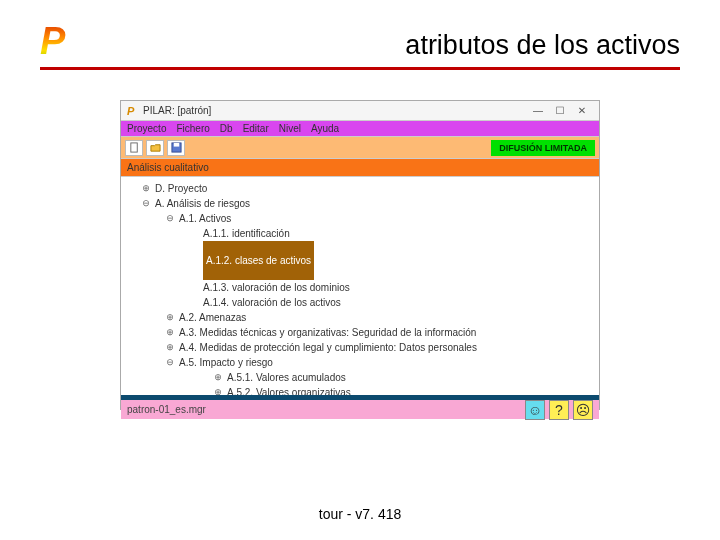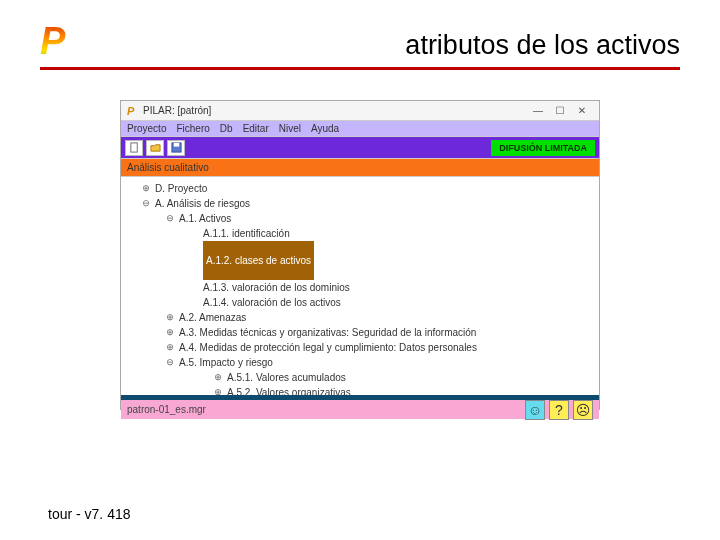--- a/index.html
+++ b/index.html
@@ -64,29 +64,29 @@
   .titlebar .title-text { flex: 1; font-size: 10px; }
   .titlebar .win-btn {
     width: 22px; text-align: center; font-size: 10px; color: #555;
   }
   .menubar {
     display: flex;
     gap: 10px;
     padding: 2px 6px;
     font-size: 10px;
     border-bottom: 1px solid #ccc;
-    background: #c4b5fd;
+    background: #d946ef;
   }
   .toolbar {
     display: flex;
     align-items: center;
     height: 22px;
     padding: 2px 4px;
     border-bottom: 1px solid #ccc;
-    background: #6d28d9;
+    background: #fdba74;
   }
   .tool-btn {
     width: 18px; height: 16px;
     border: 1px solid #bbb;
     margin-right: 3px;
     background: #fff;
     display: flex; align-items: center; justify-content: center;
   }
   .tool-btn svg { width: 11px; height: 11px; }
   .diffusion-bar {
@@ -153,21 +153,21 @@
   }
   .face-cyan { background: #66ddee; }
   .face-yellow { background: #ffee55; }
   
   .slide-footer {
     position: absolute;
     bottom: 18px;
     left: 48px;
     right: 48px;
     display: flex;
-    justify-content: flex-start;
+    justify-content: center;
     font-size: 14px;
     color: #000;
   }
 </style>
 </head>
 <body>
 
 <div class="slide-header">
   <div class="logo">P</div>
   <div class="slide-title">atributos de los activos</div>

